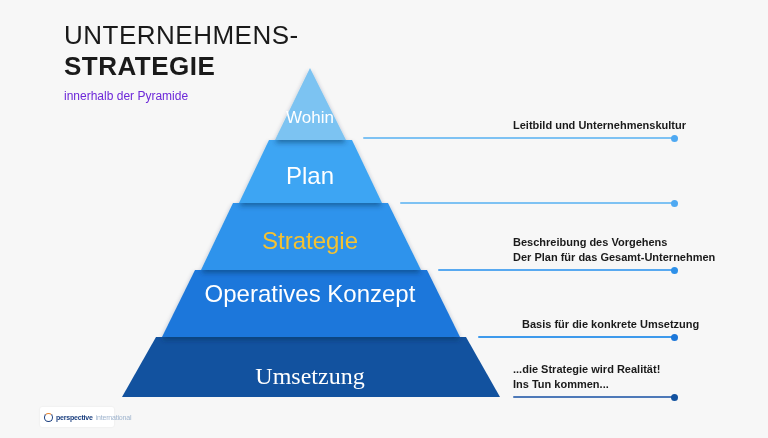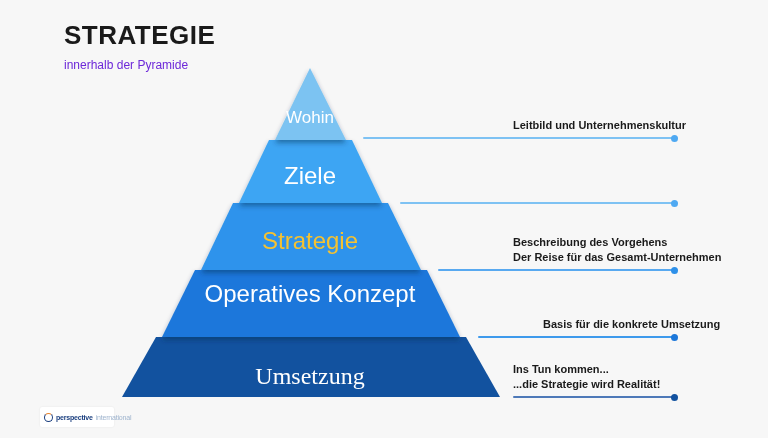--- a/index.html
+++ b/index.html
@@ -34,59 +34,60 @@
     position:absolute;bottom:6px;font-size:11px;font-weight:bold;color:#1A1A1A;
     line-height:15px;white-space:nowrap;
   }
   .ann1{left:363px;top:137px;width:313px;}
   .ann1 .ann-text{left:150px;}
   .ann2{left:400px;top:202px;width:276px;}
   .ann2 .ann-text{left:113px;}
   .ann3{left:438px;top:269px;width:238px;}
   .ann3 .ann-text{left:75px;}
   .ann4{left:478px;top:336px;width:198px;}
-  .ann4 .ann-text{left:51px;padding-left:14px;}
+  .ann4 .ann-text{left:30px;padding-left:14px;}
   .ann5{left:513px;top:396px;width:163px;}
   .ann5 .ann-text{left:0px;}
   
   .logo{
     position:absolute;left:40px;top:407px;width:74px;height:20px;
     background:#FFFFFF;border-radius:2px;display:flex;align-items:center;
     gap:3px;padding:0 4px;box-sizing:border-box;box-shadow:0 0 2px rgba(0,0,0,.08);
   }
   .logo-globe{
     width:9px;height:9px;border-radius:50%;box-sizing:border-box;
     border:1.5px solid #1B3F7F;border-top-color:#E8842C;flex:0 0 auto;
   }
   .logo-bold{font-size:7px;font-weight:bold;color:#1B3F7F;letter-spacing:-.2px;}
   .logo-light{font-size:7px;color:#9FB4CE;letter-spacing:-.2px;}
 </style>
 </head>
 <body>
 
 <div class="header">
+  <div class="title-line1">UNTERNEHMENS-</div>
   <div class="title-line2">STRATEGIE</div>
   <div class="subtitle">innerhalb der Pyramide</div>
 </div>
 
 <svg class="pyramid-svg" width="768" height="438" viewBox="0 0 768 438">
   <defs>
     <filter id="ds" x="-30%" y="-30%" width="160%" height="160%">
       <feDropShadow dx="0" dy="3" stdDeviation="2.5" flood-color="#08294f" flood-opacity="0.45"></feDropShadow>
     </filter>
   </defs>
   <polygon points="156,337 466,337 500,397 122,397" fill="#12529F"></polygon>
   <polygon points="195,270 427,270 460,337 162,337" filter="url(#ds)" fill="#1E77DB"></polygon>
   <polygon points="233,203 388,203 421,270 201,270" filter="url(#ds)" fill="#2D93EC"></polygon>
   <polygon points="269,140 352,140 382,203 239,203" filter="url(#ds)" fill="#3EA5F3"></polygon>
   <polygon points="310,68 346,140 275,140" filter="url(#ds)" fill="#7CC3F2"></polygon>
 </svg>
 
 <div class="pyr-label vision" style="color: rgb(255, 255, 255);">Wohin</div>
-<div class="pyr-label big ziele" style="color: rgb(255, 255, 255);">Ziele</div>
+<div class="pyr-label big ziele" style="color: rgb(255, 255, 255);">Plan</div>
 <div class="pyr-label big strategie" style="color: rgb(245, 194, 49);">Strategie</div>
 <div class="pyr-label big operatives" style="color: rgb(255, 255, 255);">Operatives Konzept</div>
 <div class="pyr-label big umsetzung" style="color: rgb(255, 255, 255);">Umsetzung</div>
 
 <div class="ann ann1">
   <div class="ann-text">
     <div>Leitbild und Unternehmenskultur</div>
   </div>
   <div class="ann-line" style="background: rgb(126, 194, 243);">
     <span class="ann-dot" style="background: rgb(79, 169, 242);"></span>
@@ -97,40 +98,40 @@
   <div class="ann-text">
   </div>
   <div class="ann-line" style="background: rgb(126, 194, 243);">
     <span class="ann-dot" style="background: rgb(79, 169, 242);"></span>
   </div>
 </div>
 
 <div class="ann ann3">
   <div class="ann-text">
     <div>Beschreibung des Vorgehens</div>
-    <div>Der Reise für das Gesamt-Unternehmen</div>
+    <div>Der Plan für das Gesamt-Unternehmen</div>
   </div>
   <div class="ann-line" style="background: rgb(88, 169, 240);">
     <span class="ann-dot" style="background: rgb(46, 144, 233);"></span>
   </div>
 </div>
 
 <div class="ann ann4">
   <div class="ann-text">
     <div>Basis für die konkrete Umsetzung</div>
   </div>
   <div class="ann-line" style="background: rgb(62, 154, 236);">
     <span class="ann-dot" style="background: rgb(28, 119, 217);"></span>
   </div>
 </div>
 
 <div class="ann ann5">
   <div class="ann-text">
+    <div>...die Strategie wird Realität!</div>
     <div>Ins Tun kommen...</div>
-    <div>...die Strategie wird Realität!</div>
   </div>
   <div class="ann-line" style="background: rgb(78, 121, 184);">
     <span class="ann-dot" style="background: rgb(18, 82, 159);"></span>
   </div>
 </div>
 
 <div class="logo">
   <span class="logo-globe"></span>
   <span class="logo-bold">perspective</span>
   <span class="logo-light">international</span>

